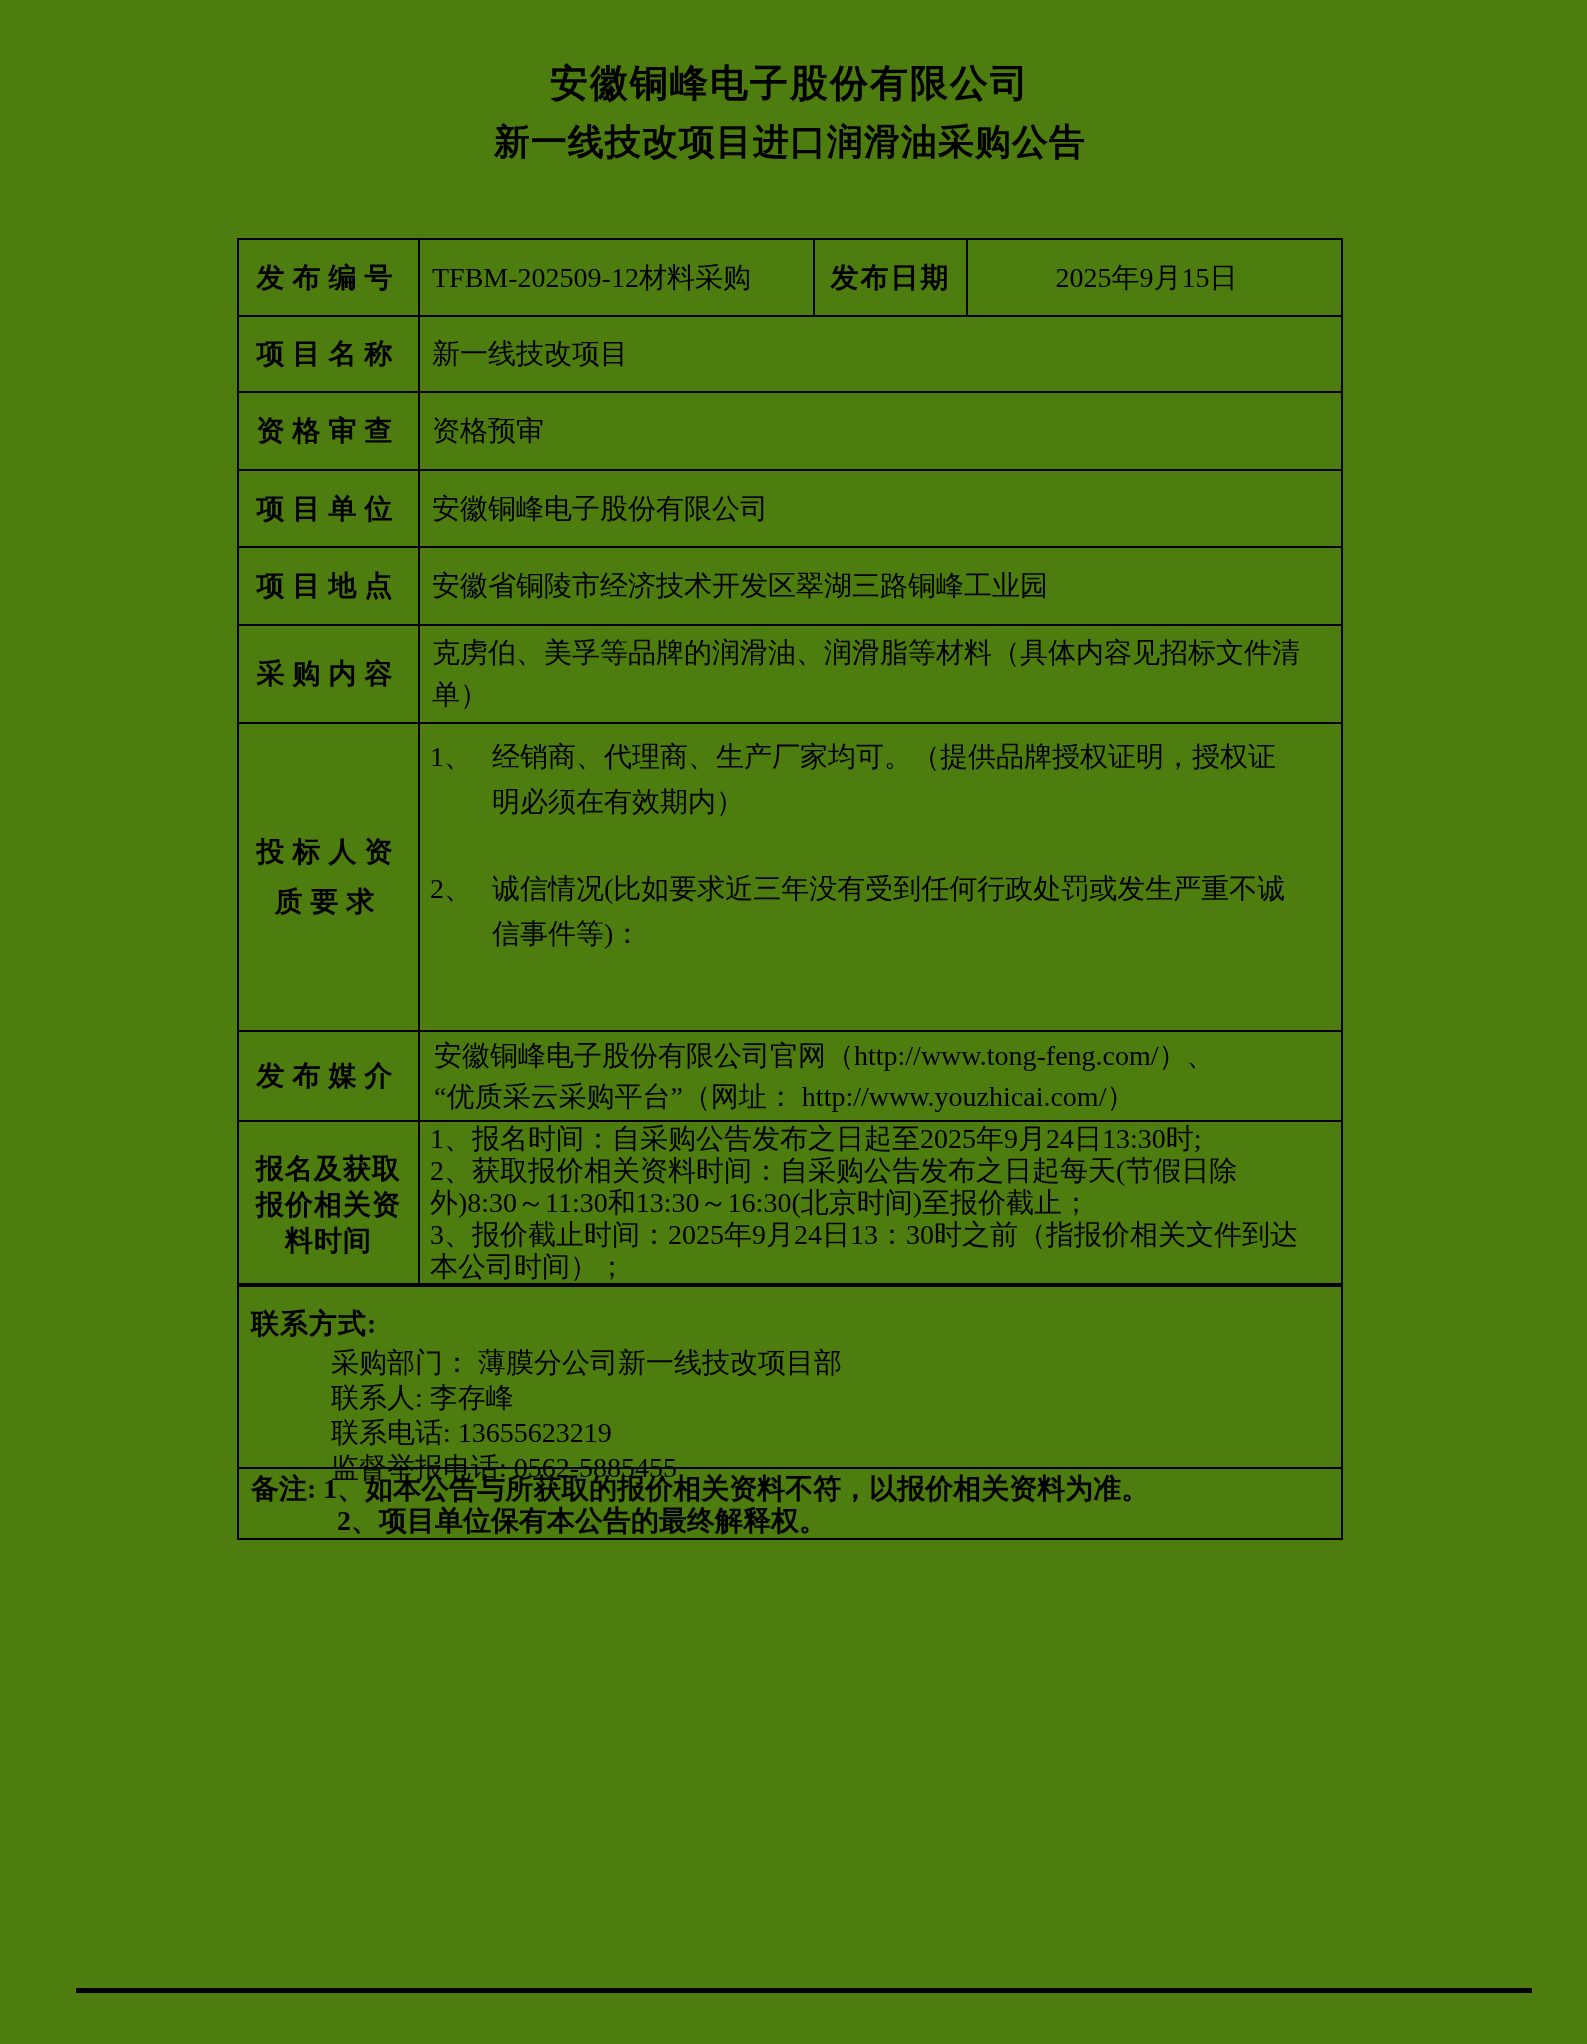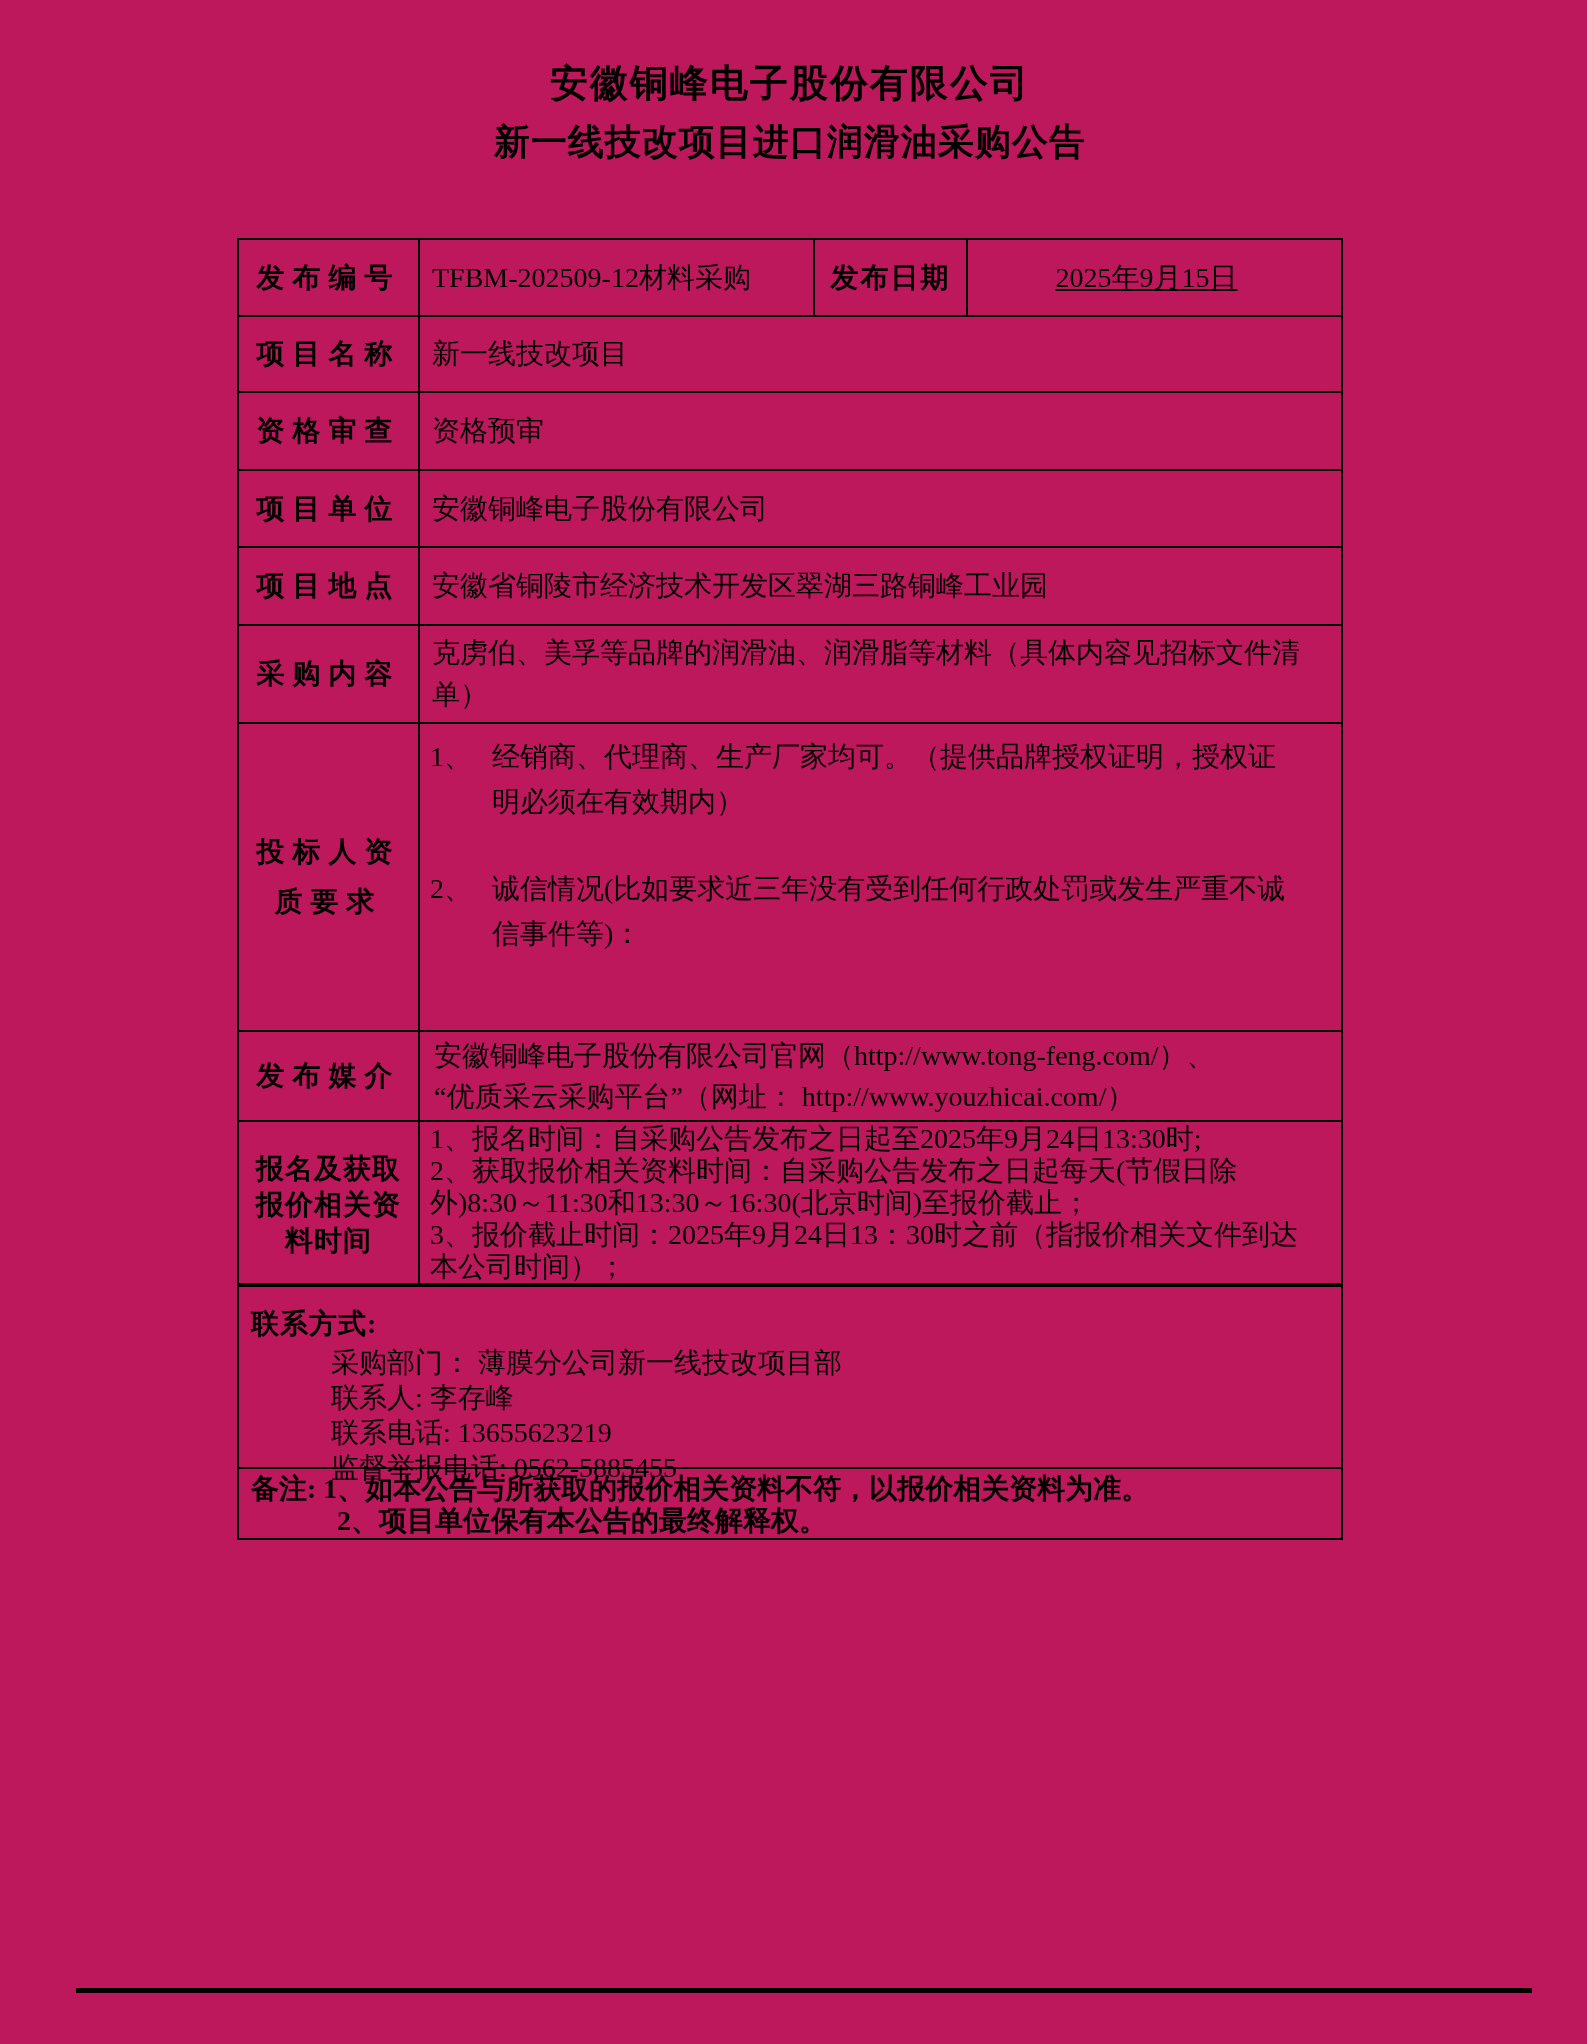--- a/index.html
+++ b/index.html
@@ -1,19 +1,19 @@
 <!DOCTYPE html>
 <html><head>
 <meta charset="utf-8">
 <style>
   html,body{margin:0;padding:0;background:#888;}
   .page{
     position:relative;
     width:1587px;height:2044px;
-    background:#be185d;
+    background:#4d7c0f;
     font-family:"Liberation Serif", serif;
     color:#000;
     overflow:hidden;
   }
   .doc-title{
     position:absolute;left:237px;top:58px;width:1106px;
     text-align:center;font-size:38px;font-weight:bold;
     font-family:"Liberation Sans", sans-serif;
     letter-spacing:2px;
   }
@@ -40,21 +40,21 @@
     box-sizing:border-box;
   }
   .val{
     display:flex;align-items:center;
     padding:4px 10px 4px 12px;
     border-left:2px solid #000;
     box-sizing:border-box;
     line-height:42px;
     overflow-wrap:anywhere;word-break:break-all;
   }
-  .val.center{justify-content:center;text-align:center;padding-left:0;padding-right:16px;text-decoration:underline;}
+  .val.center{justify-content:center;text-align:center;padding-left:0;padding-right:16px;}
   
   .r1{height:75px;grid-template-columns:179px 395px 153px auto;}
   .r2{height:76px;grid-template-columns:179px auto;}
   .r3{height:78px;grid-template-columns:179px auto;}
   .r4{height:77px;grid-template-columns:179px auto;}
   .r5{height:78px;grid-template-columns:179px auto;}
   .r6{height:98px;grid-template-columns:179px auto;}
   .r7{height:308px;grid-template-columns:179px auto;}
   .r8{height:90px;grid-template-columns:179px auto;}
   .r9{height:163px;grid-template-columns:179px auto;}

